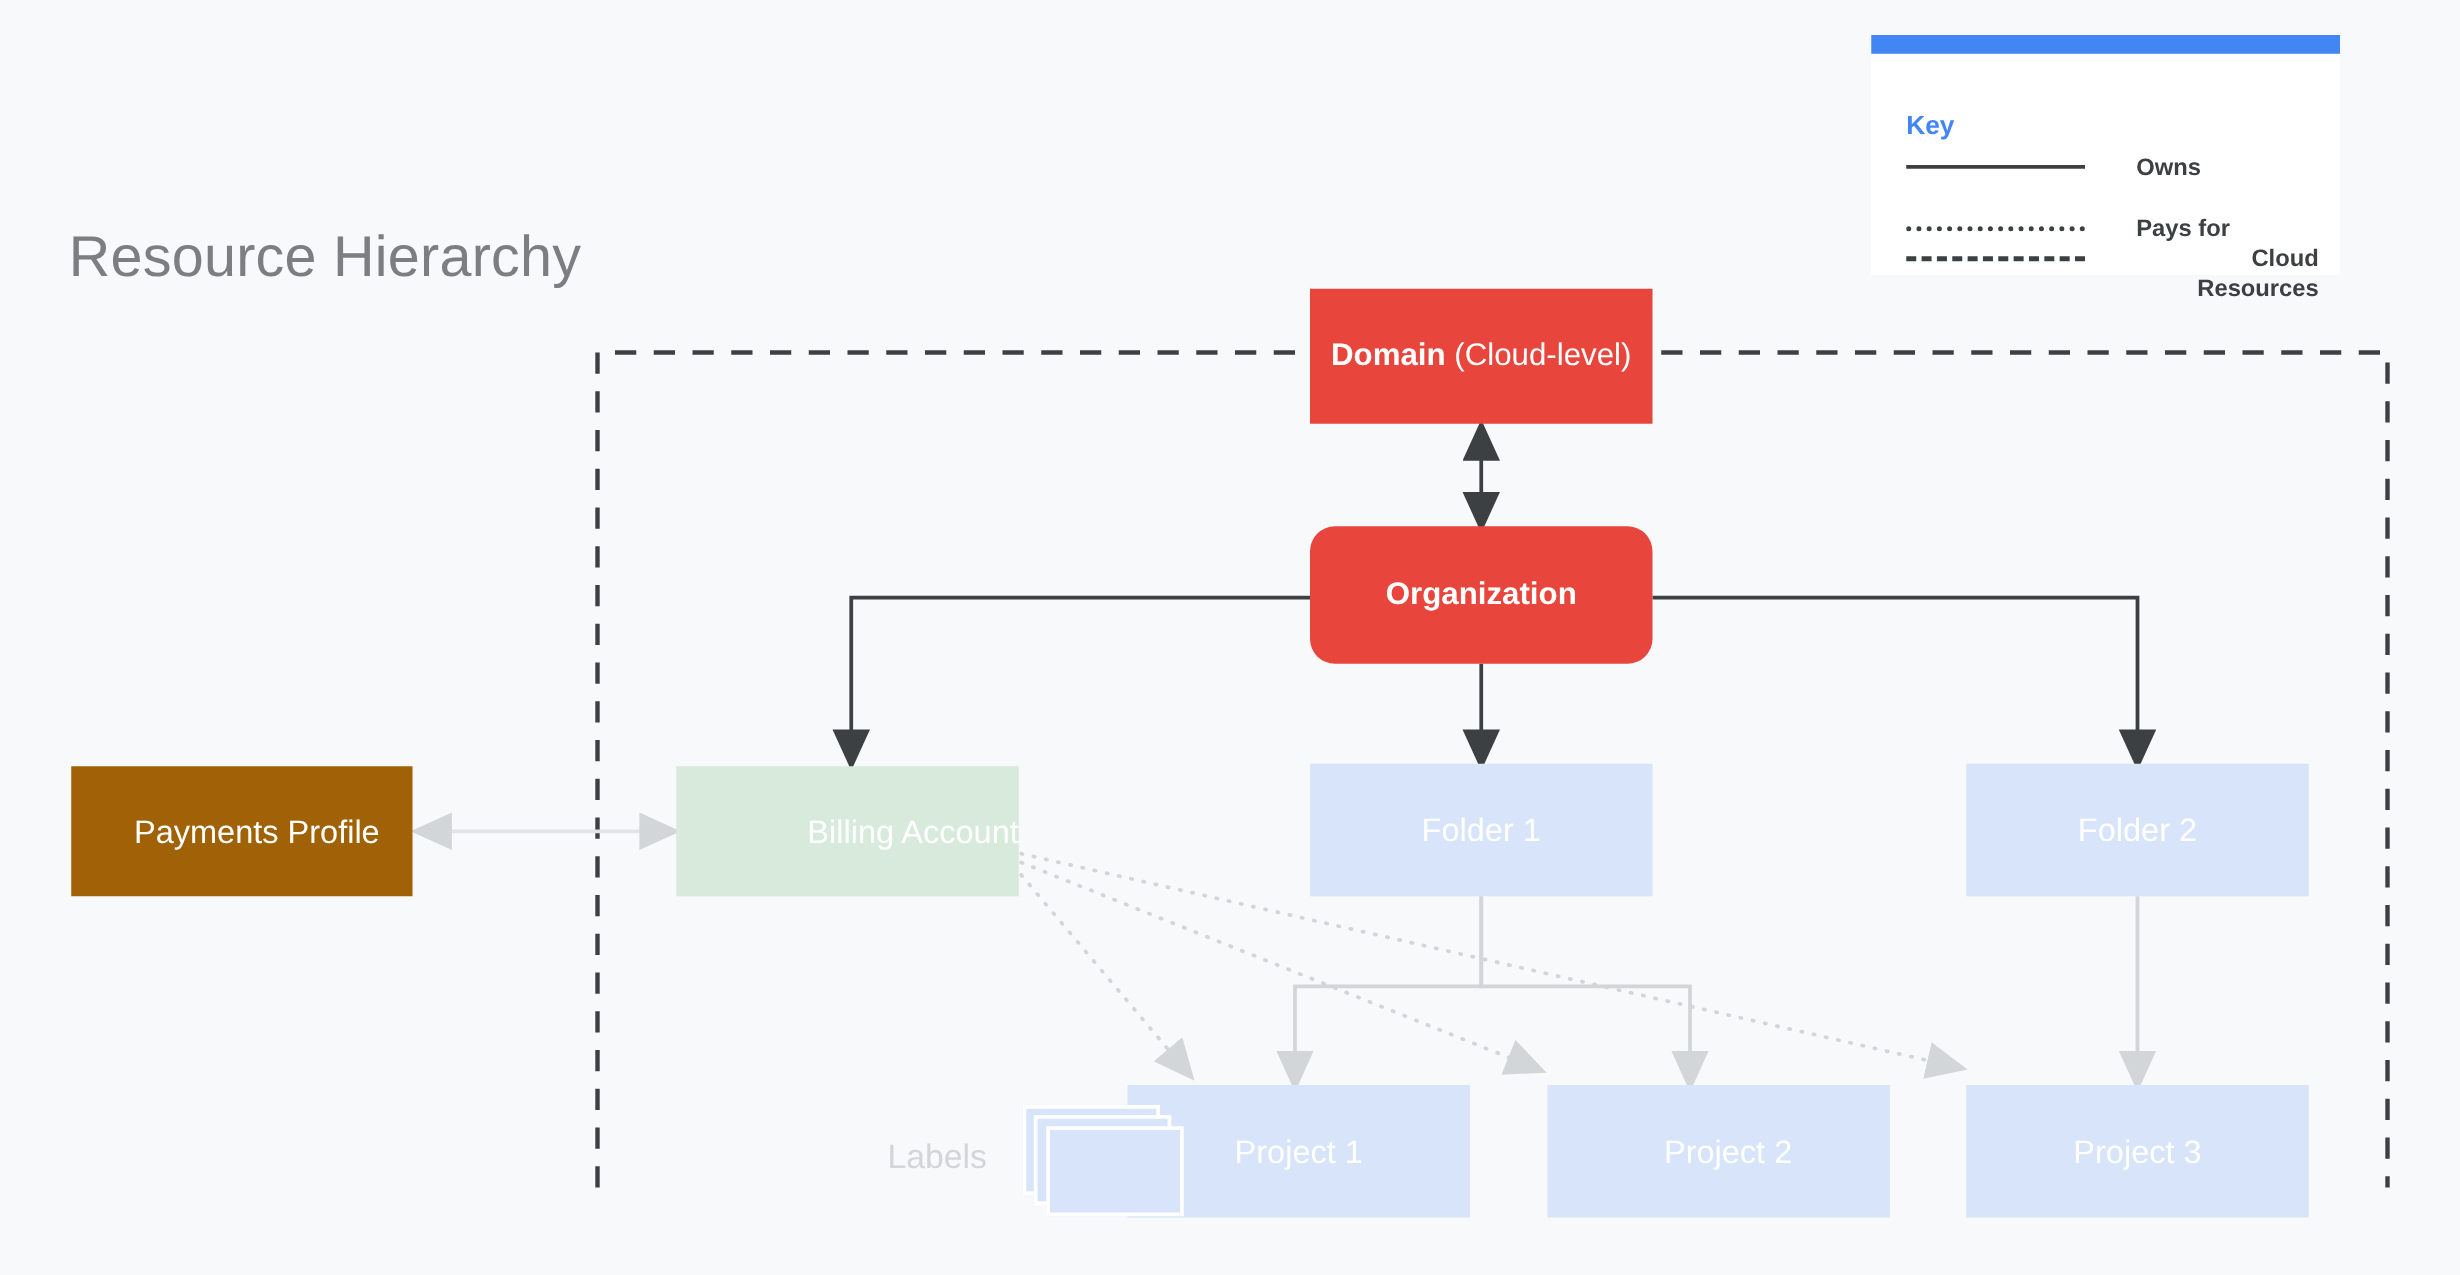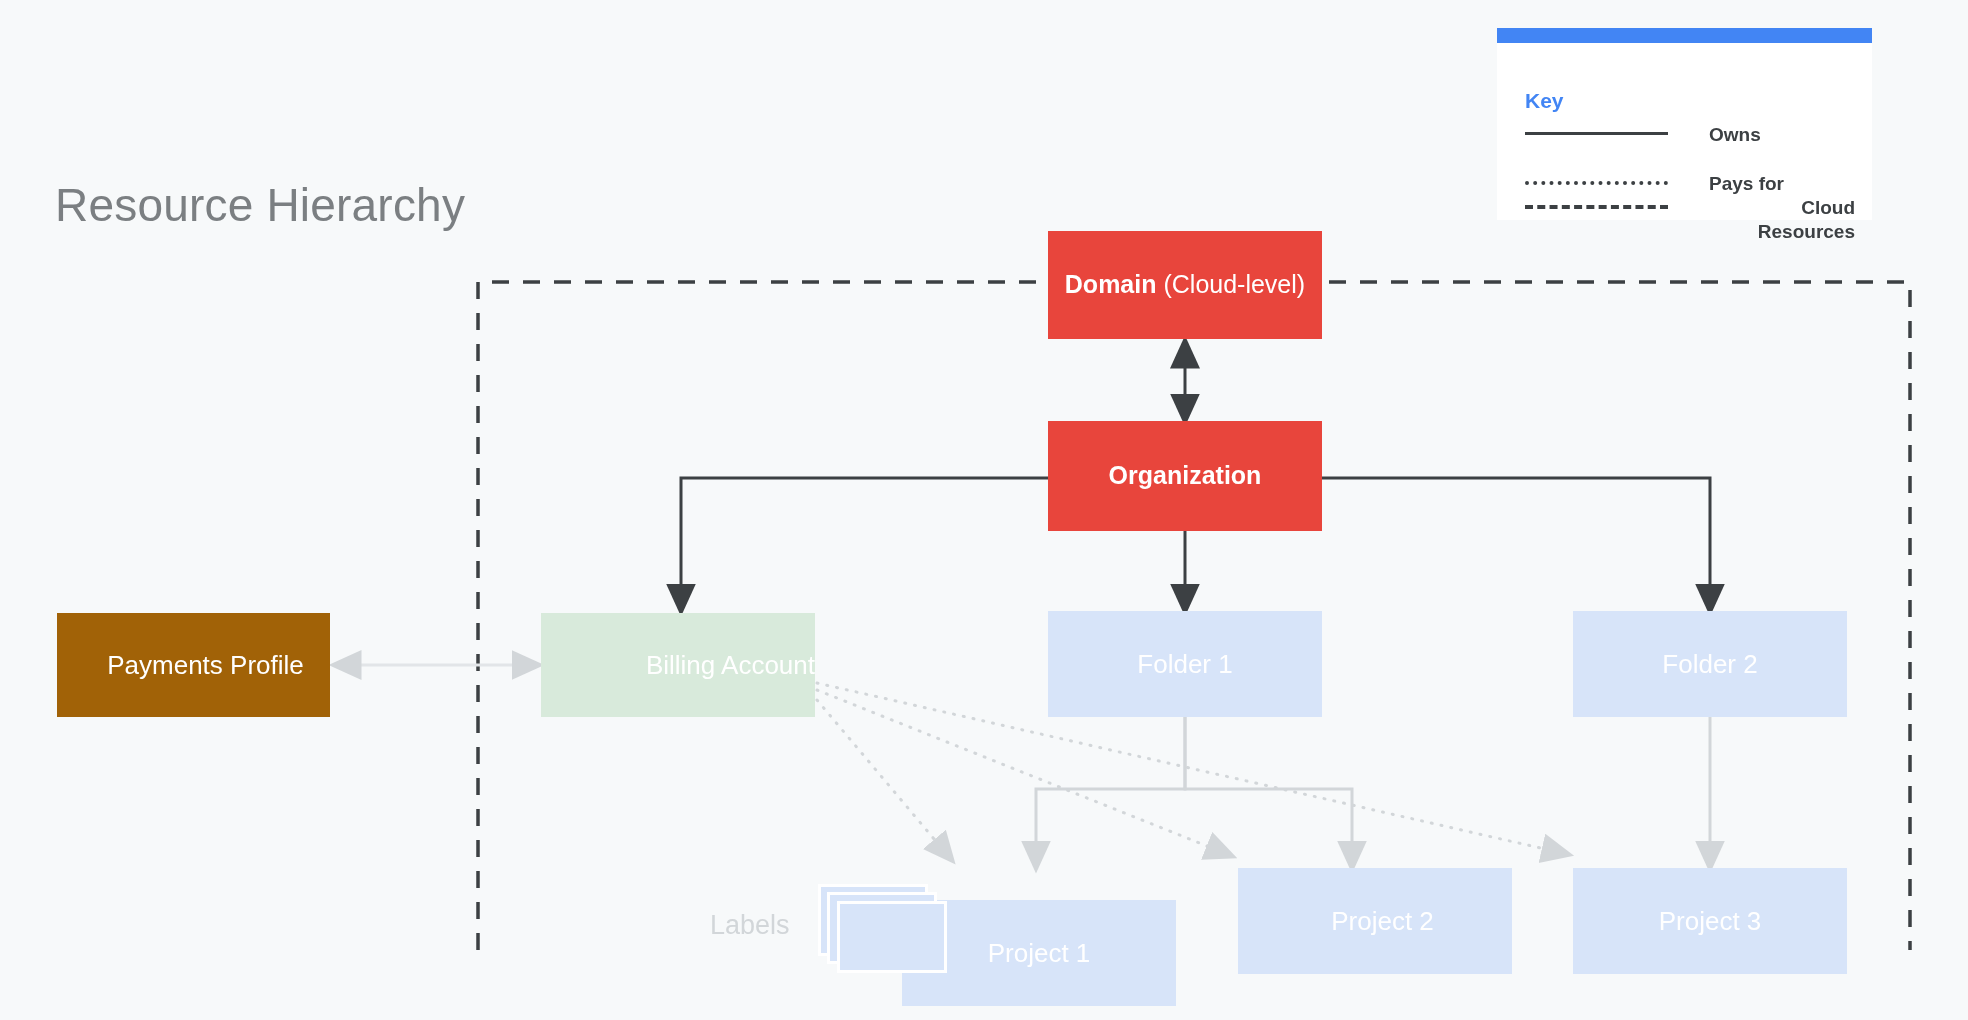--- a/index.html
+++ b/index.html
@@ -70,26 +70,26 @@
   .node-yellow {
     background: #a16207;
     color: #FFFFFF;
     font-size: 26px;
     font-weight: normal;
     padding-left: 24px;
   }
 
   
   #node-domain       { left: 1048px; top: 231px;  width: 274px; height: 108px; }
-  #node-organization { left: 1048px; top: 421px;  width: 274px; height: 110px; }
+  #node-organization { left: 1048px; top: 421px;  width: 274px; height: 110px; border-radius: 20px; }
   #node-payments     { left: 57px;   top: 613px;  width: 273px; height: 104px; }
   #node-billing      { left: 541px;  top: 613px;  width: 274px; height: 104px; }
   #node-folder1      { left: 1048px; top: 611px;  width: 274px; height: 106px; }
   #node-folder2      { left: 1573px; top: 611px;  width: 274px; height: 106px; }
-  #node-project1     { left: 902px;  top: 868px;  width: 274px; height: 106px; margin-top: 32px; }
+  #node-project1     { left: 902px;  top: 868px;  width: 274px; height: 106px; }
   #node-project2     { left: 1238px; top: 868px;  width: 274px; height: 106px; padding-left: 15px; }
   #node-project3     { left: 1573px; top: 868px;  width: 274px; height: 106px; }
 
   
   #labels-text {
     position: absolute;
     left: 710px;
     top: 910px;
     font-size: 27px;
     color: #D2D6D9;

